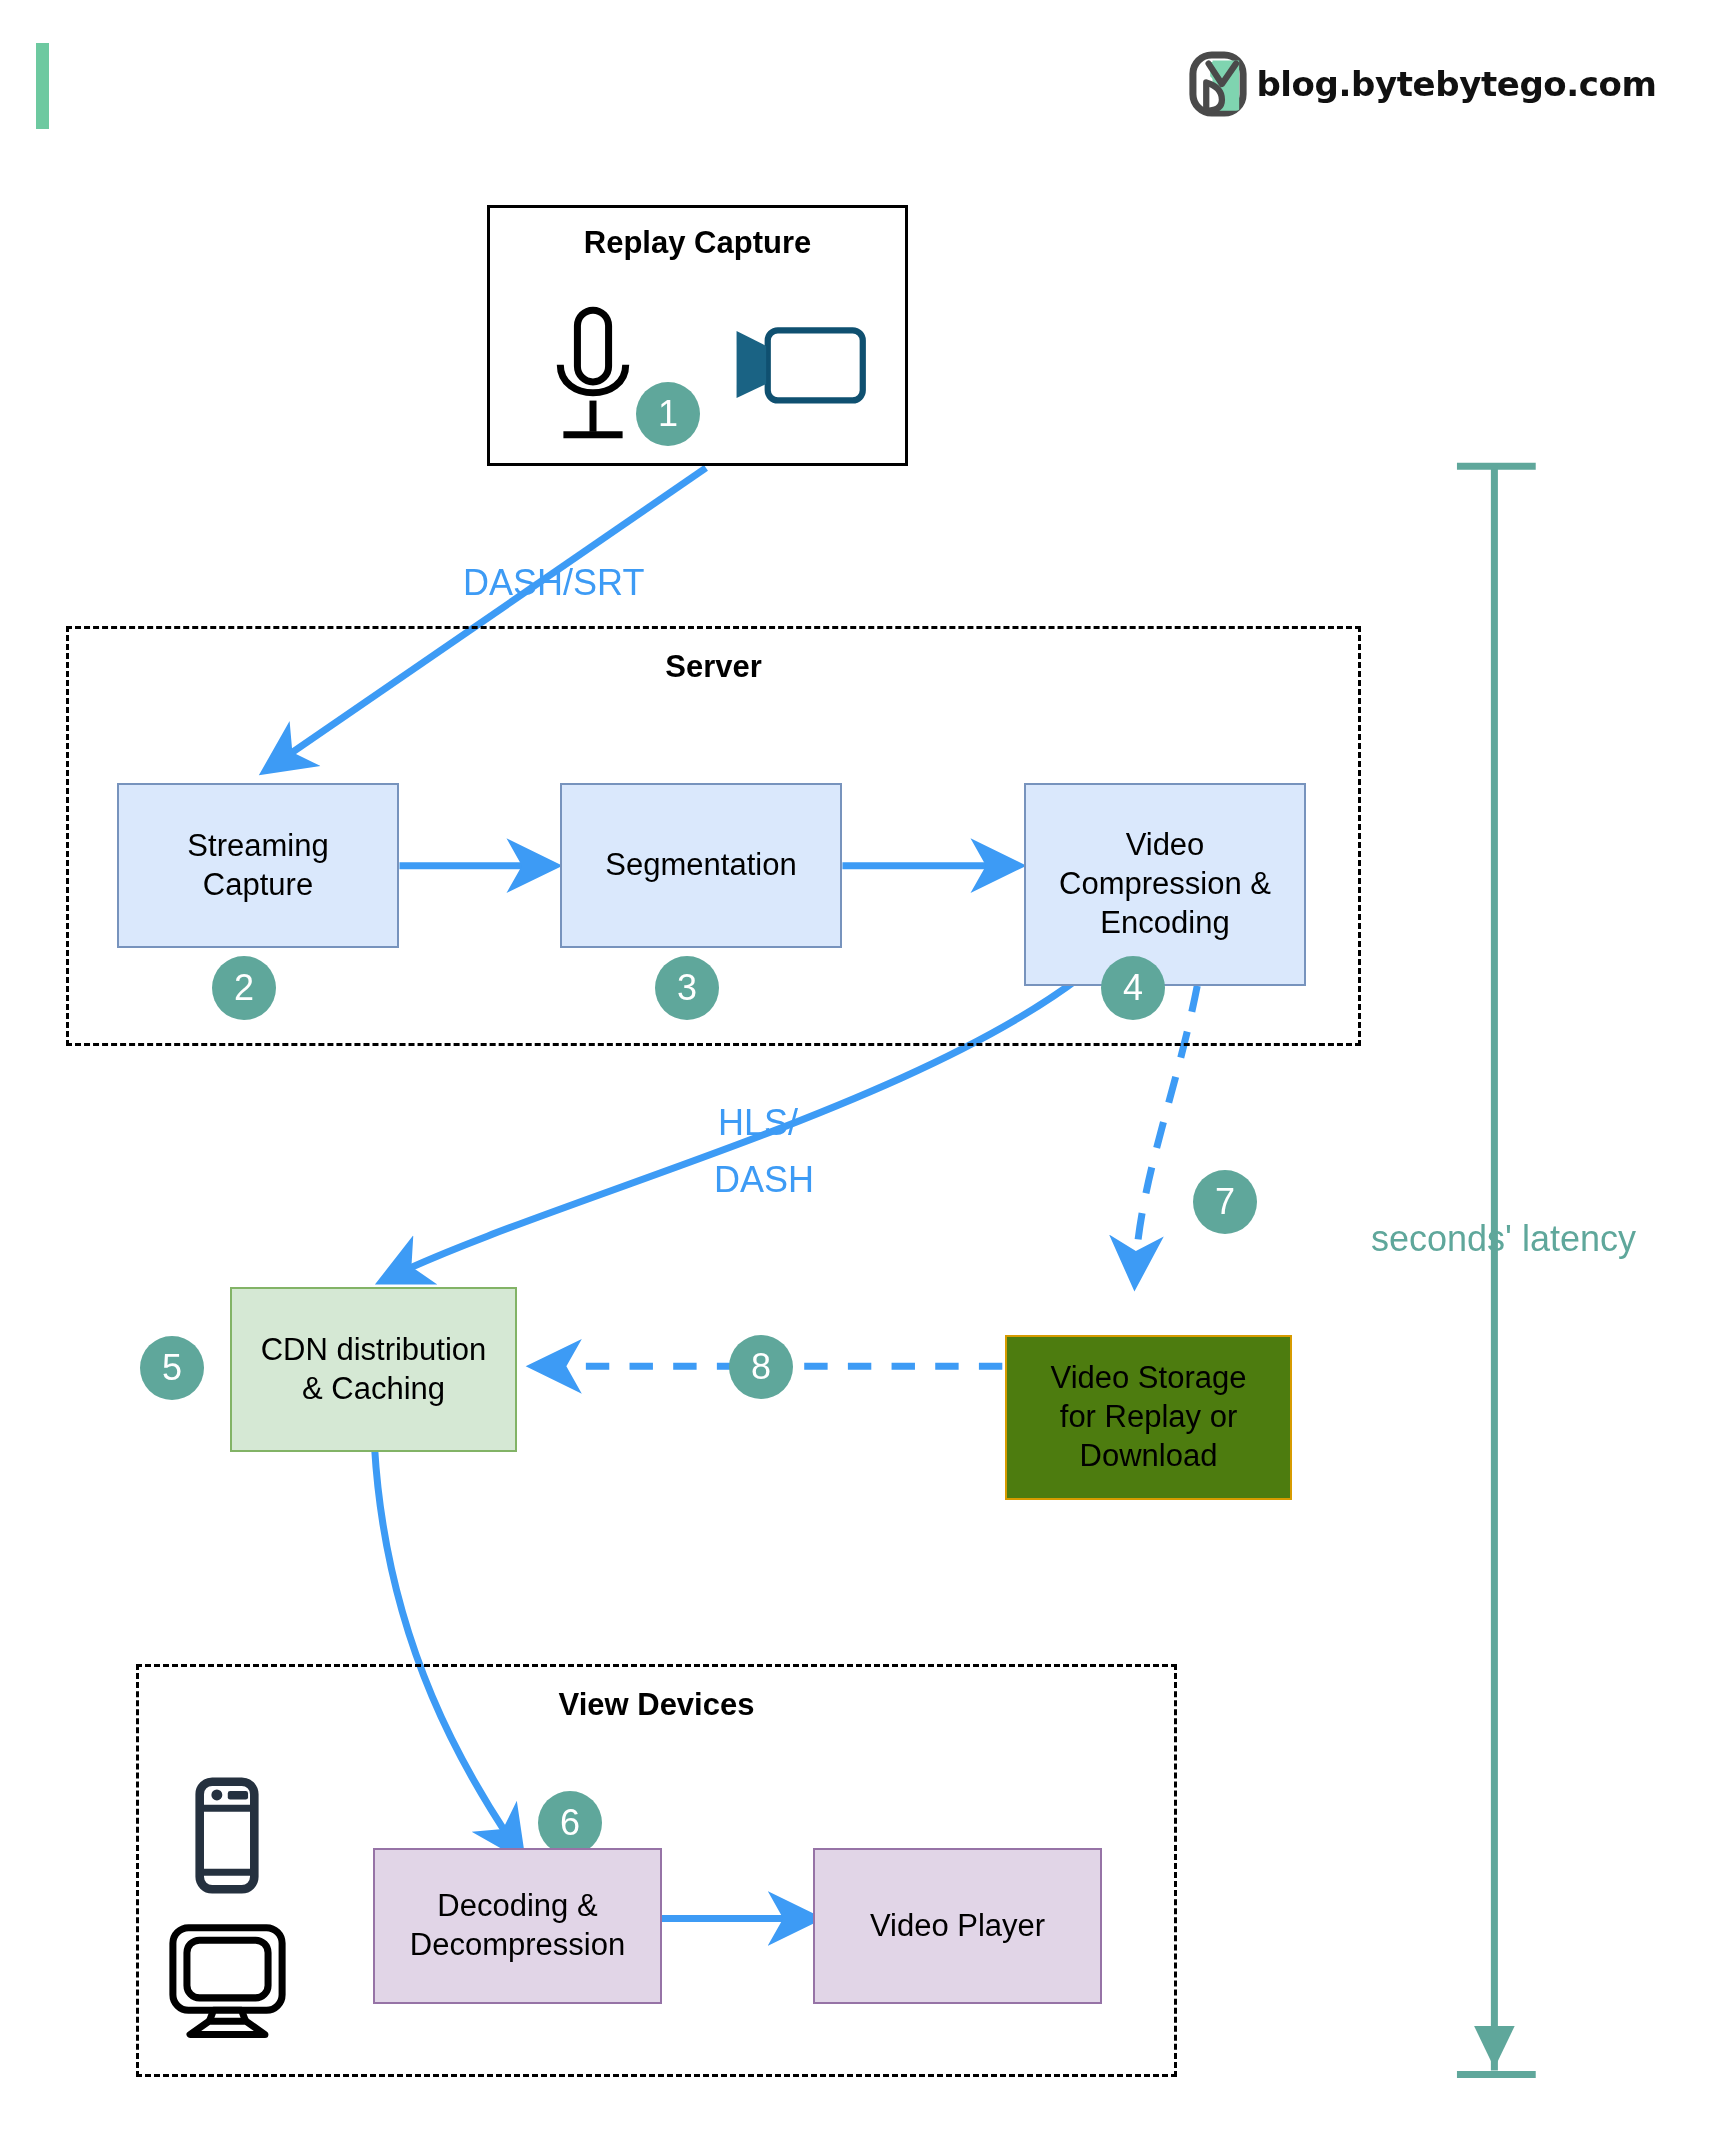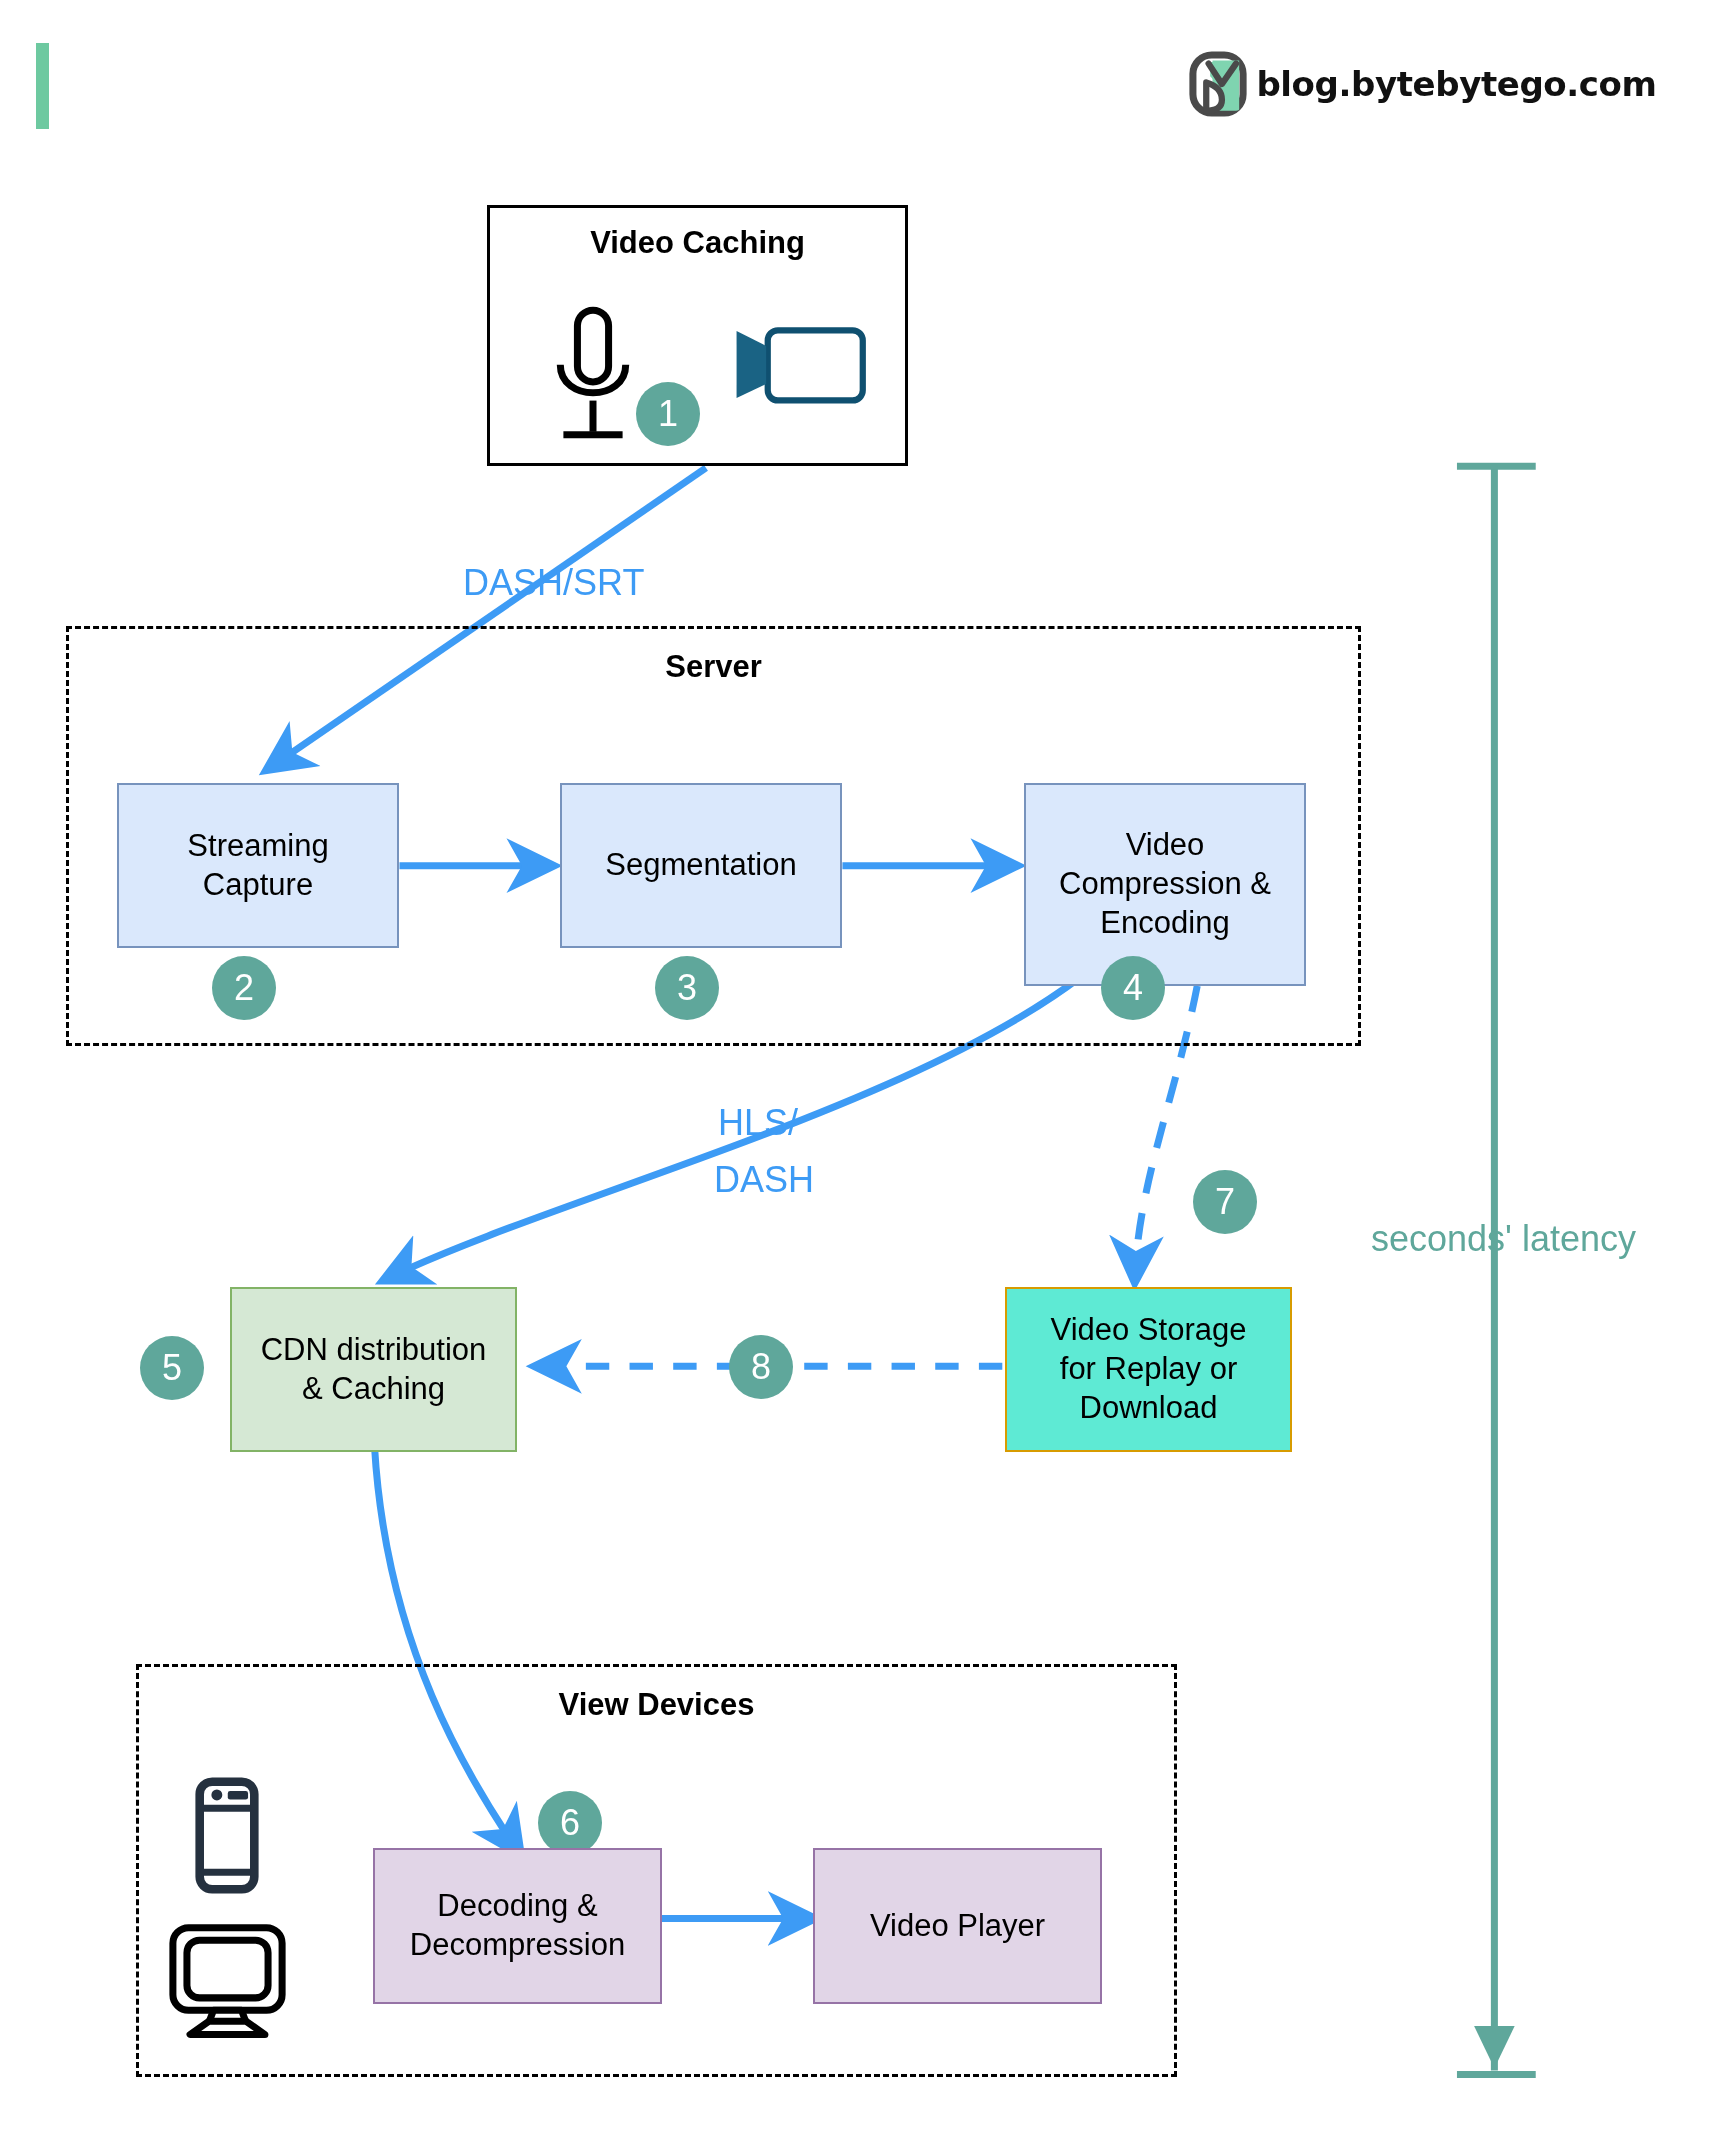--- a/index.html
+++ b/index.html
@@ -37,21 +37,21 @@
   .solid-black{border:3.9px solid #000;background:#fff;}
   .dashed-group{
     border:3.1px dashed #000;background:transparent;box-sizing:border-box;
   }
   .group-title{
     font-size:31px;font-weight:700;text-align:center;width:100%;
   }
 
   .blue-box{background:#DAE8FC;border:2.3px solid #7793BD;}
   .green-box{background:#D5E8D4;border:2.3px solid #82B366;}
-  .orange-box{background:#5eead4;border:2.3px solid #D79B00;}
+  .orange-box{background:#4d7c0f;border:2.3px solid #D79B00;margin-top:48px;}
   .purple-box{background:#E1D5E7;border:2.3px solid #9673A6;}
 
   .node-label{font-size:31px;color:#000;}
 
   
   .badge{
     border-radius:50%;background:#5FA79B;color:#fff;
     display:flex;align-items:center;justify-content:center;
     font-size:36px;font-weight:400;width:64px;height:64px;
   }
@@ -112,21 +112,21 @@
   <g>
     <line x1="1868" y1="598" x2="1969" y2="598" stroke="#5FA79B" stroke-width="9"></line>
     <line x1="1916" y1="598" x2="1916" y2="2655" stroke="#5FA79B" stroke-width="9"></line>
     <path d="M1890,2598 L1916,2652 L1942,2598" fill="#5FA79B"></path>
     <line x1="1868" y1="2660" x2="1969" y2="2660" stroke="#5FA79B" stroke-width="9"></line>
   </g>
 </svg>
 
 <div class="abs node solid-black" style="left:487px;top:205px;width:421px;height:261px;">
 </div>
-<div class="abs group-title" style="left:487px;top:225px;width:421px;">Video Caching</div>
+<div class="abs group-title" style="left:487px;top:225px;width:421px;">Replay Capture</div>
 
 <span class="abs" style="left:546px;top:304px;">
   <svg width="94" height="148" viewBox="0 0 120 190">
     <rect x="40" y="8" width="40" height="92" rx="20" ry="20" fill="none" stroke="#000" stroke-width="9"></rect>
     <path d="M18,78 C18,126 102,126 102,78" fill="none" stroke="#000" stroke-width="9"></path>
     <line x1="60" y1="124" x2="60" y2="164" stroke="#000" stroke-width="9"></line>
     <line x1="22" y1="168" x2="98" y2="168" stroke="#000" stroke-width="9"></line>
   </svg>
 </span>
 

